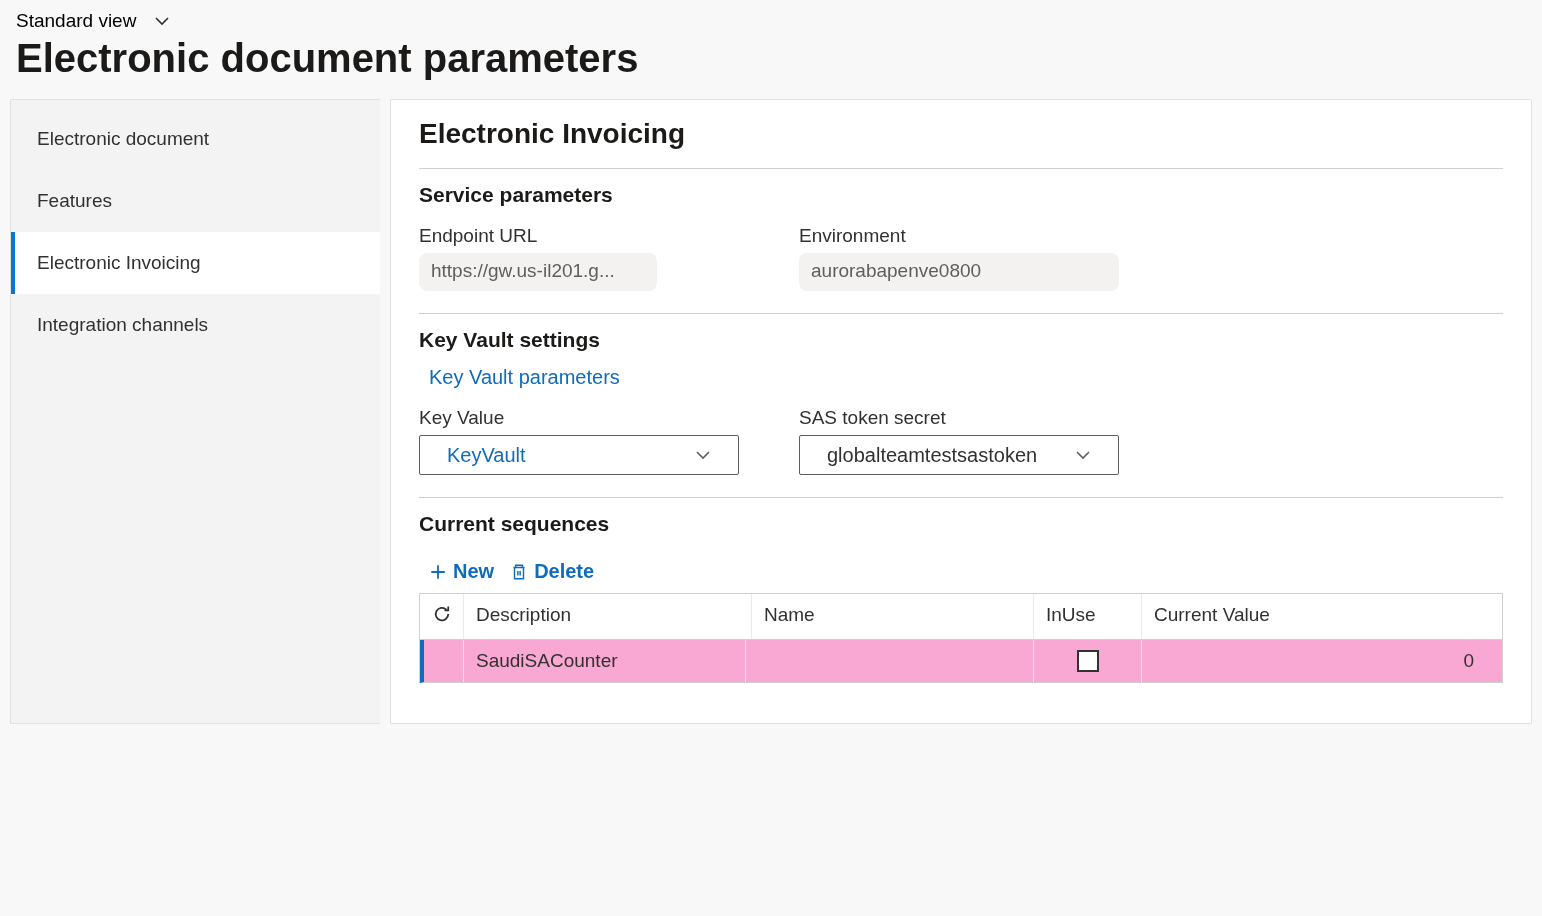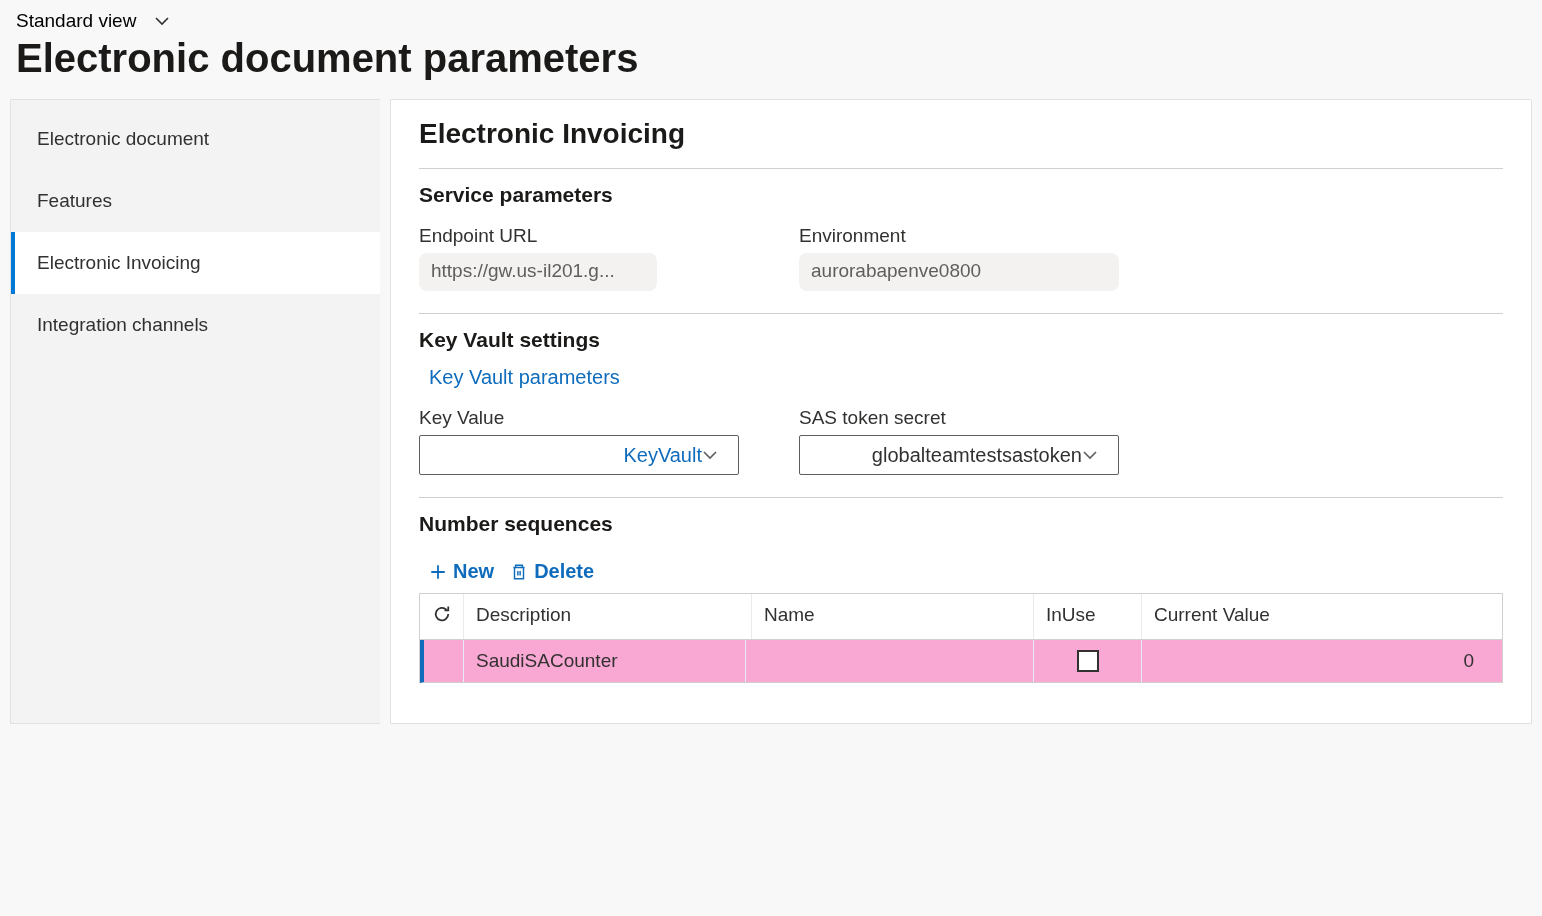--- a/index.html
+++ b/index.html
@@ -111,24 +111,24 @@
   .link-text {
     color: #0f6cbd;
     font-size: 20px;
     cursor: pointer;
     display: inline-block;
     margin: 4px 0 18px 10px;
   }
   .dropdown {
     display: flex;
     align-items: center;
-    justify-content: flex-end;
+    justify-content: space-between;
     border: 1px solid #605e5c;
     border-radius: 2px;
-    padding: 7px 20px;
+    padding: 7px 27px;
     height: 40px;
     cursor: pointer;
     background: #ffffff;
     width: 320px;
   }
   .dropdown.link-style .dropdown-value {
     color: #0f6cbd;
   }
   .dropdown-value {
     font-size: 20px;
@@ -273,21 +273,21 @@
             <span class="dropdown-value">globalteamtestsastoken</span>
             <svg class="chevron" viewBox="0 0 16 16">
                 <path d="M2 5 L8 11 L14 5" fill="none" stroke="#605e5c" stroke-width="1.6"></path>
               </svg>
           </div>
         </div>
       </div>
     </div>
 
     <div class="section-block">
-      <div class="section-subheading">Number sequences</div>
+      <div class="section-subheading">Current sequences</div>
 
       <div class="toolbar">
         <button class="toolbar-btn">
           <svg class="icon" viewBox="0 0 16 16">
               <path d="M8 2 V14 M2 8 H14" stroke="#0f6cbd" stroke-width="1.6" fill="none"></path>
             </svg>
           <span>New</span>
         </button>
         <button class="toolbar-btn">
           <svg class="icon" viewBox="0 0 16 16">

